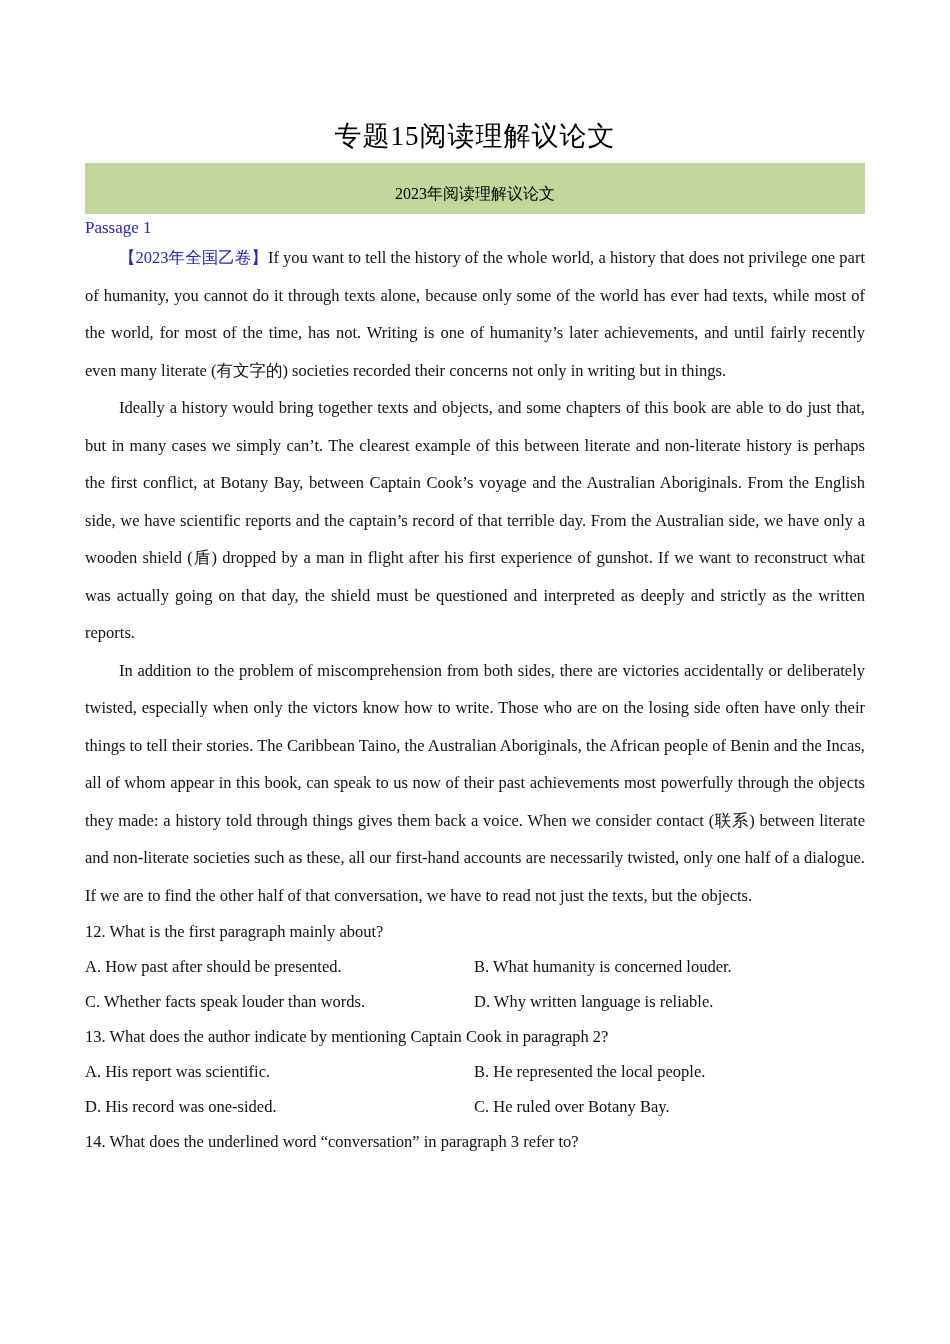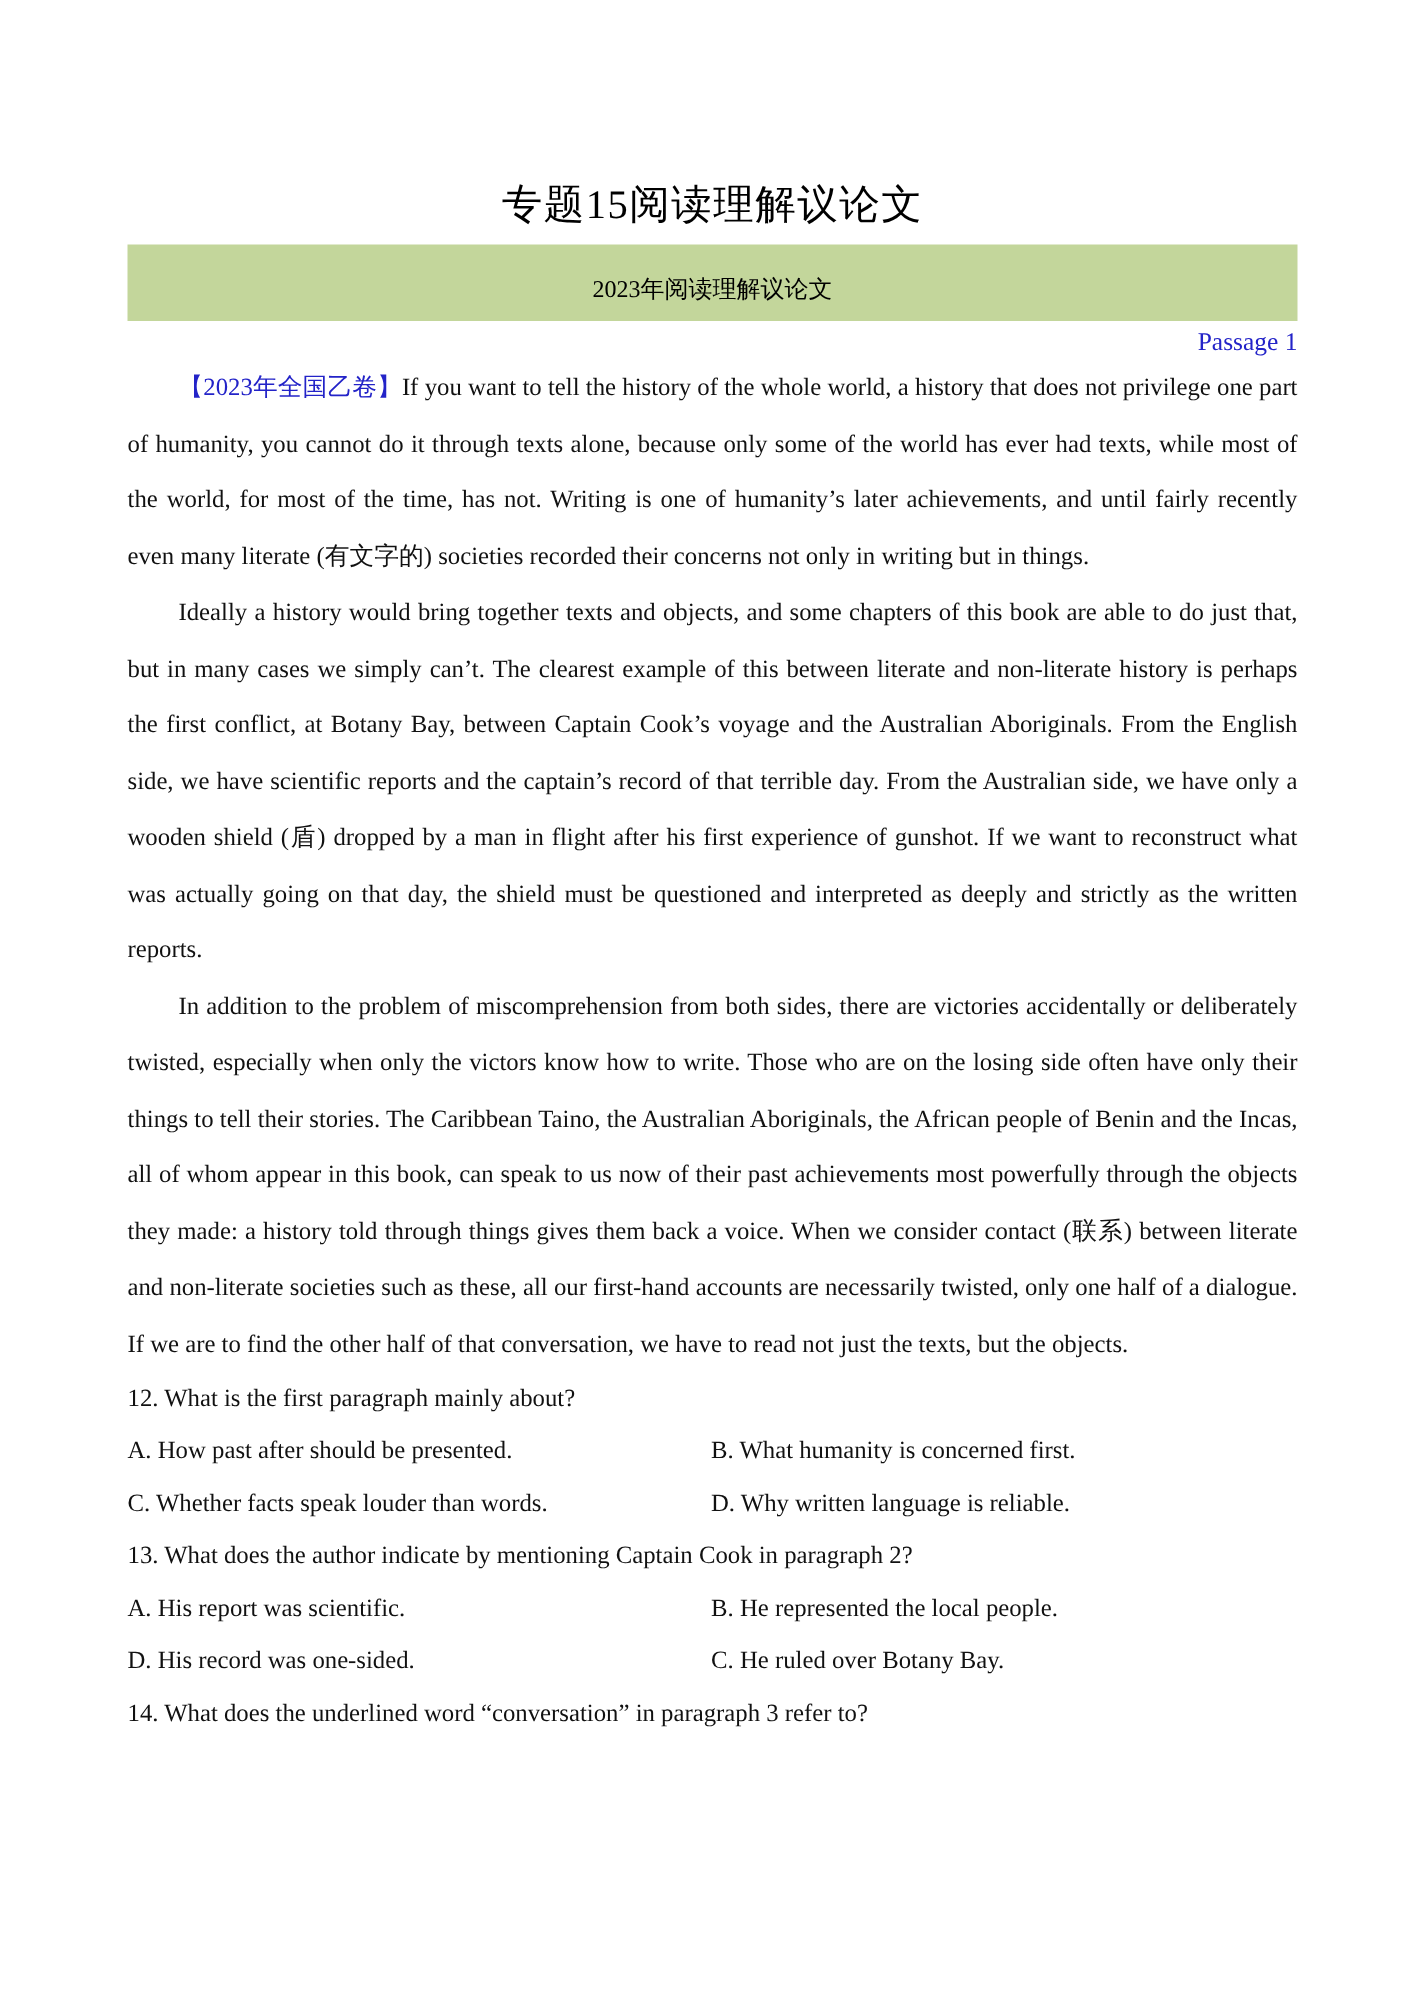--- a/index.html
+++ b/index.html
@@ -37,21 +37,21 @@
     height: 51px;
     background: var(--banner-bg);
     text-align: center;
     font-size: 16px;
     line-height: 18px;
     padding-top: 22px;
     color: #000000;
   }
   .passage-label {
     margin-top: 3px;
-    text-align: right;
+    text-align: left;
     font-size: 17px;
     line-height: 22px;
     color: var(--accent-blue);
   }
   .para {
     font-size: 16.5px;
     line-height: 37.5px;
     text-align: justify;
     text-indent: 34px;
     margin: 0;
@@ -94,21 +94,21 @@
     <p class="para"><span>Ideally a history would bring together texts and objects, and some chapters of this book are able to do just that, but in many cases we simply can’t. The clearest example of this between literate and non-literate history is perhaps the first conflict, at Botany Bay, between Captain Cook’s voyage and the Australian Aboriginals. From the English side, we have scientific reports and the captain’s record of that terrible day. From the Australian side, we have only a wooden shield (盾) dropped by a man in flight after his first experience of gunshot. If we want to reconstruct what was actually going on that day, the shield must be questioned and interpreted as deeply and strictly as the written reports.</span></p>
 
     <p class="para"><span>In addition to the problem of miscomprehension from both sides, there are victories accidentally or deliberately twisted, especially when only the victors know how to write. Those who are on the losing side often have only their things to tell their stories. The Caribbean Taino, the Australian Aboriginals, the African people of Benin and the Incas, all of whom appear in this book, can speak to us now of their past achievements most powerfully through the objects they made: a history told through things gives them back a voice. When we consider contact (联系) between literate and non-literate societies such as these, all our first-hand accounts are necessarily twisted, only one half of a dialogue. If we are to find the other half of that </span><span class="underlined-word">conversation</span><span>, we have to read not just the texts, but the objects.</span></p>
 
     <div class="questions">
 
       <div>
         <div class="q-text">12. What is the first paragraph mainly about?</div>
         <div class="opt-row">
           <div>A. How past after should be presented.</div>
-          <div>B. What humanity is concerned first.</div>
+          <div>B. What humanity is concerned louder.</div>
         </div>
         <div class="opt-row">
           <div>C. Whether facts speak louder than words.</div>
           <div>D. Why written language is reliable.</div>
         </div>
       </div>
 
       <div>
         <div class="q-text">13. What does the author indicate by mentioning Captain Cook in paragraph 2?</div>
         <div class="opt-row">

